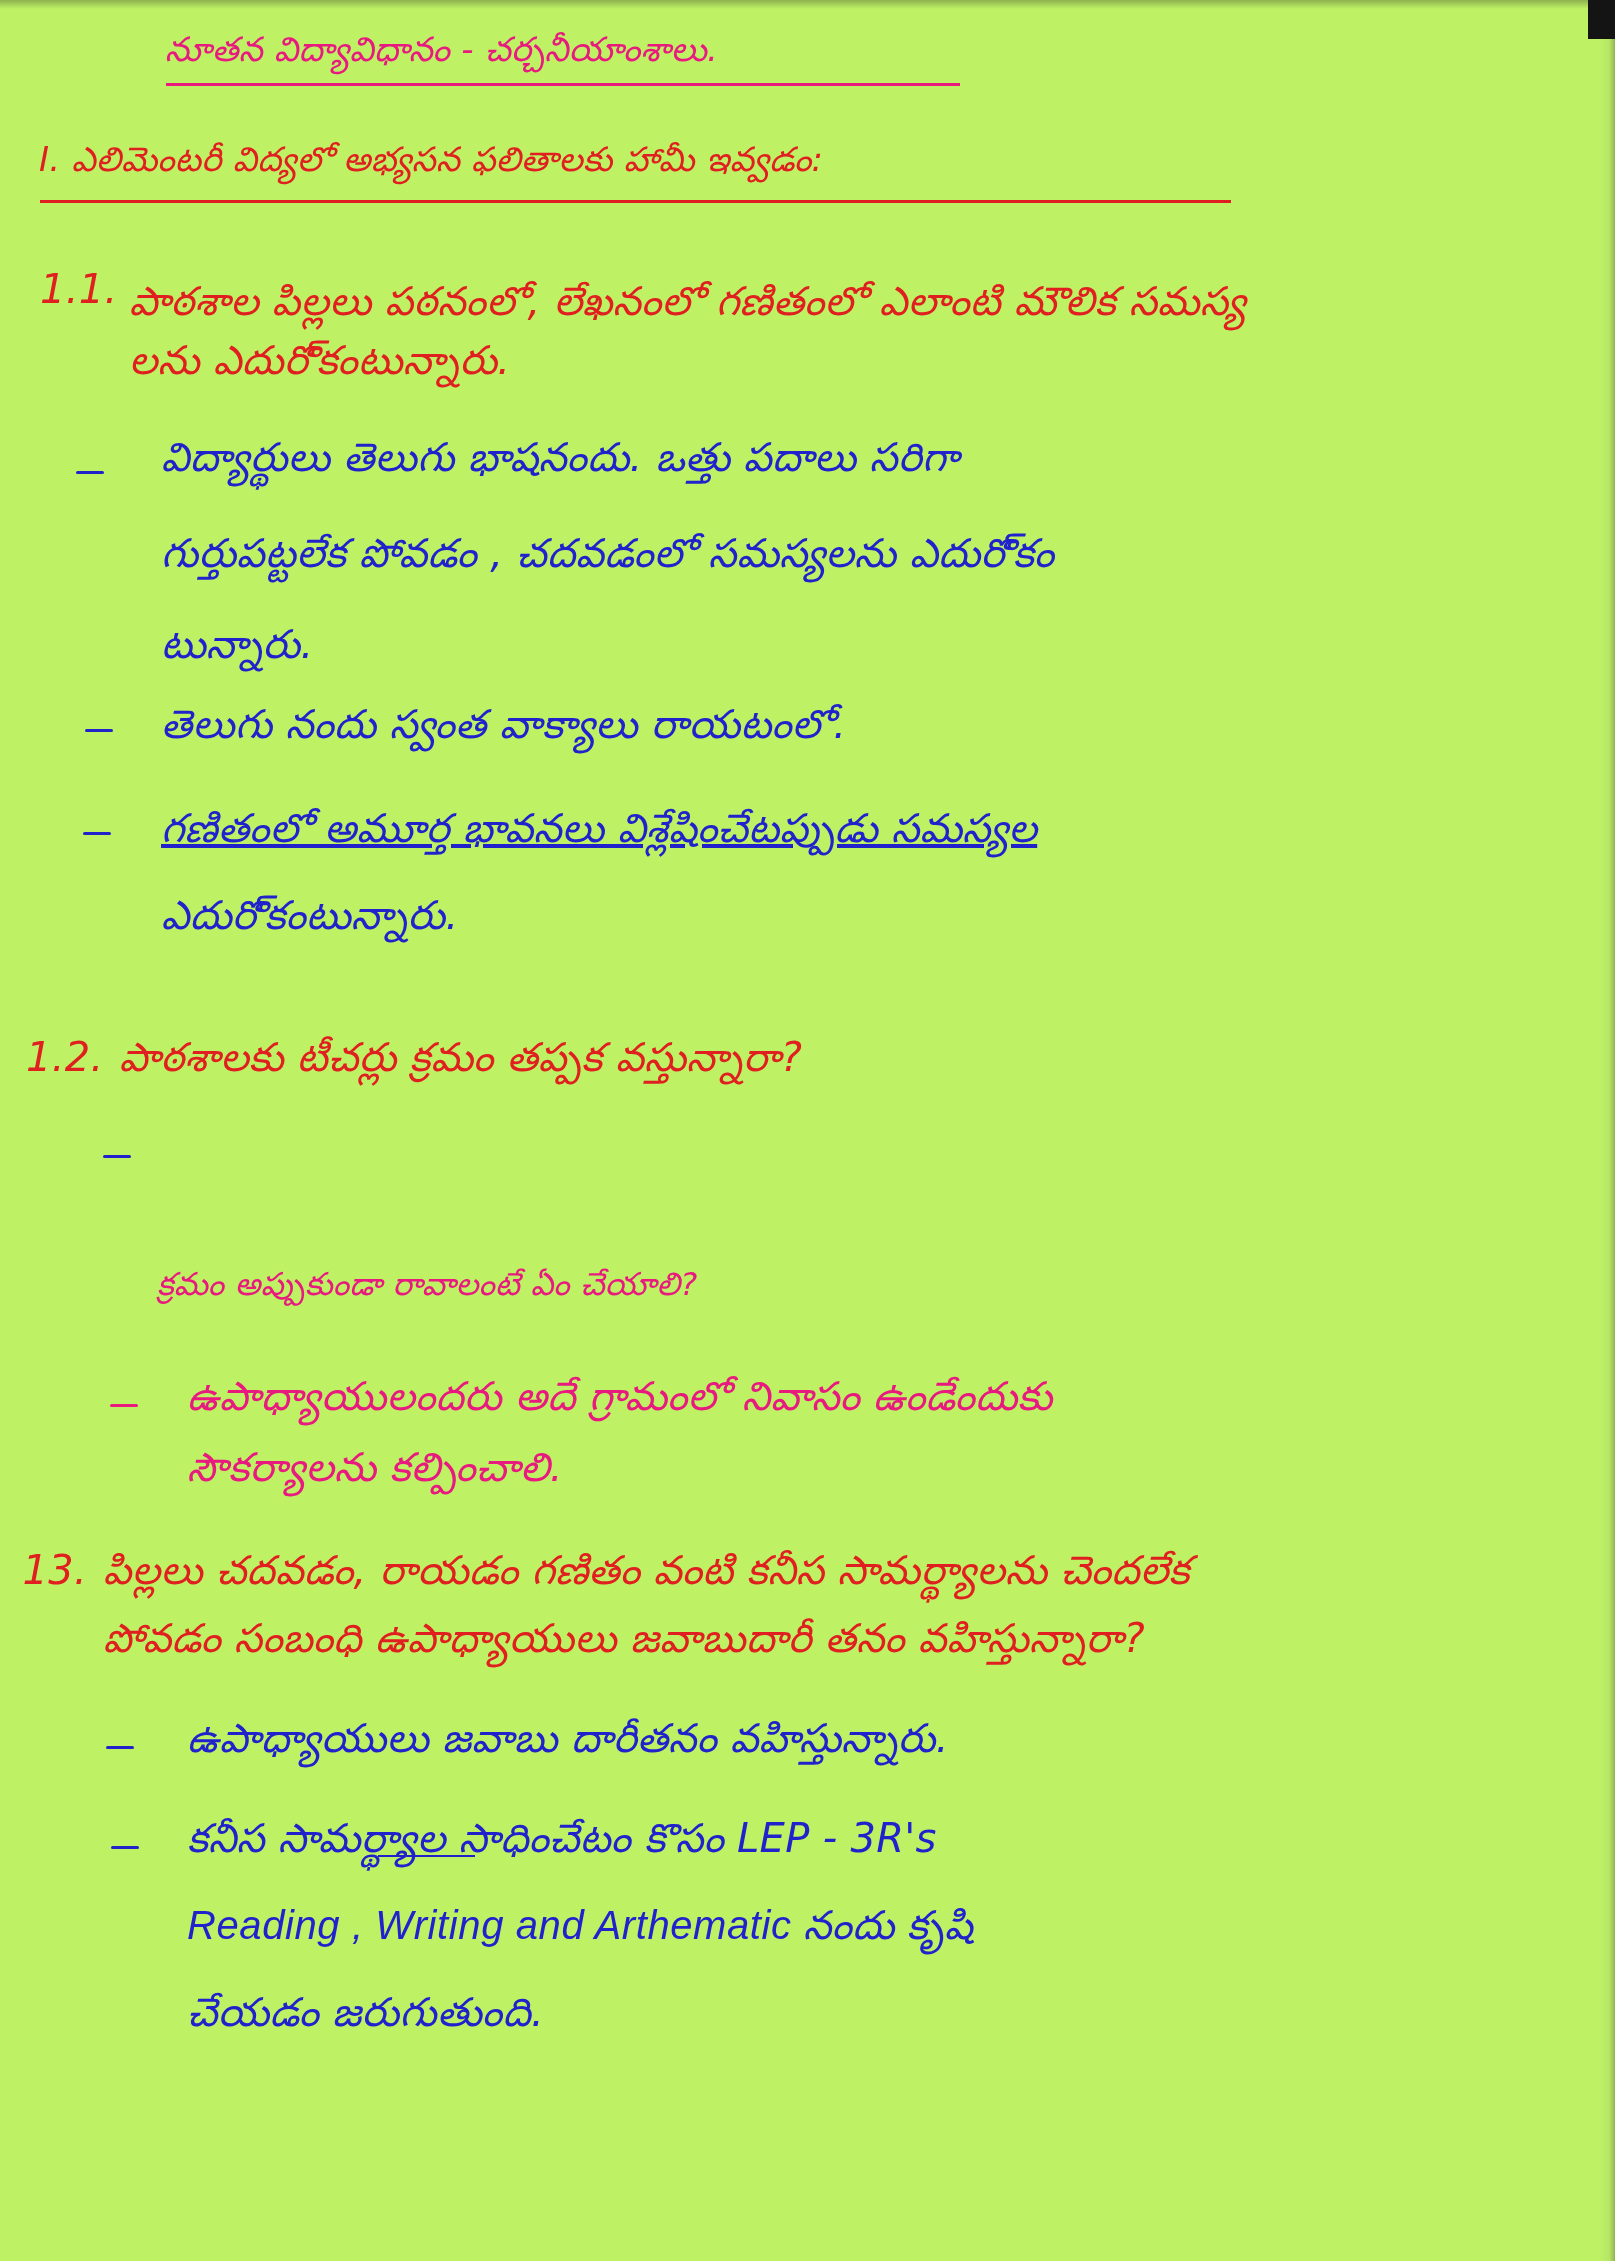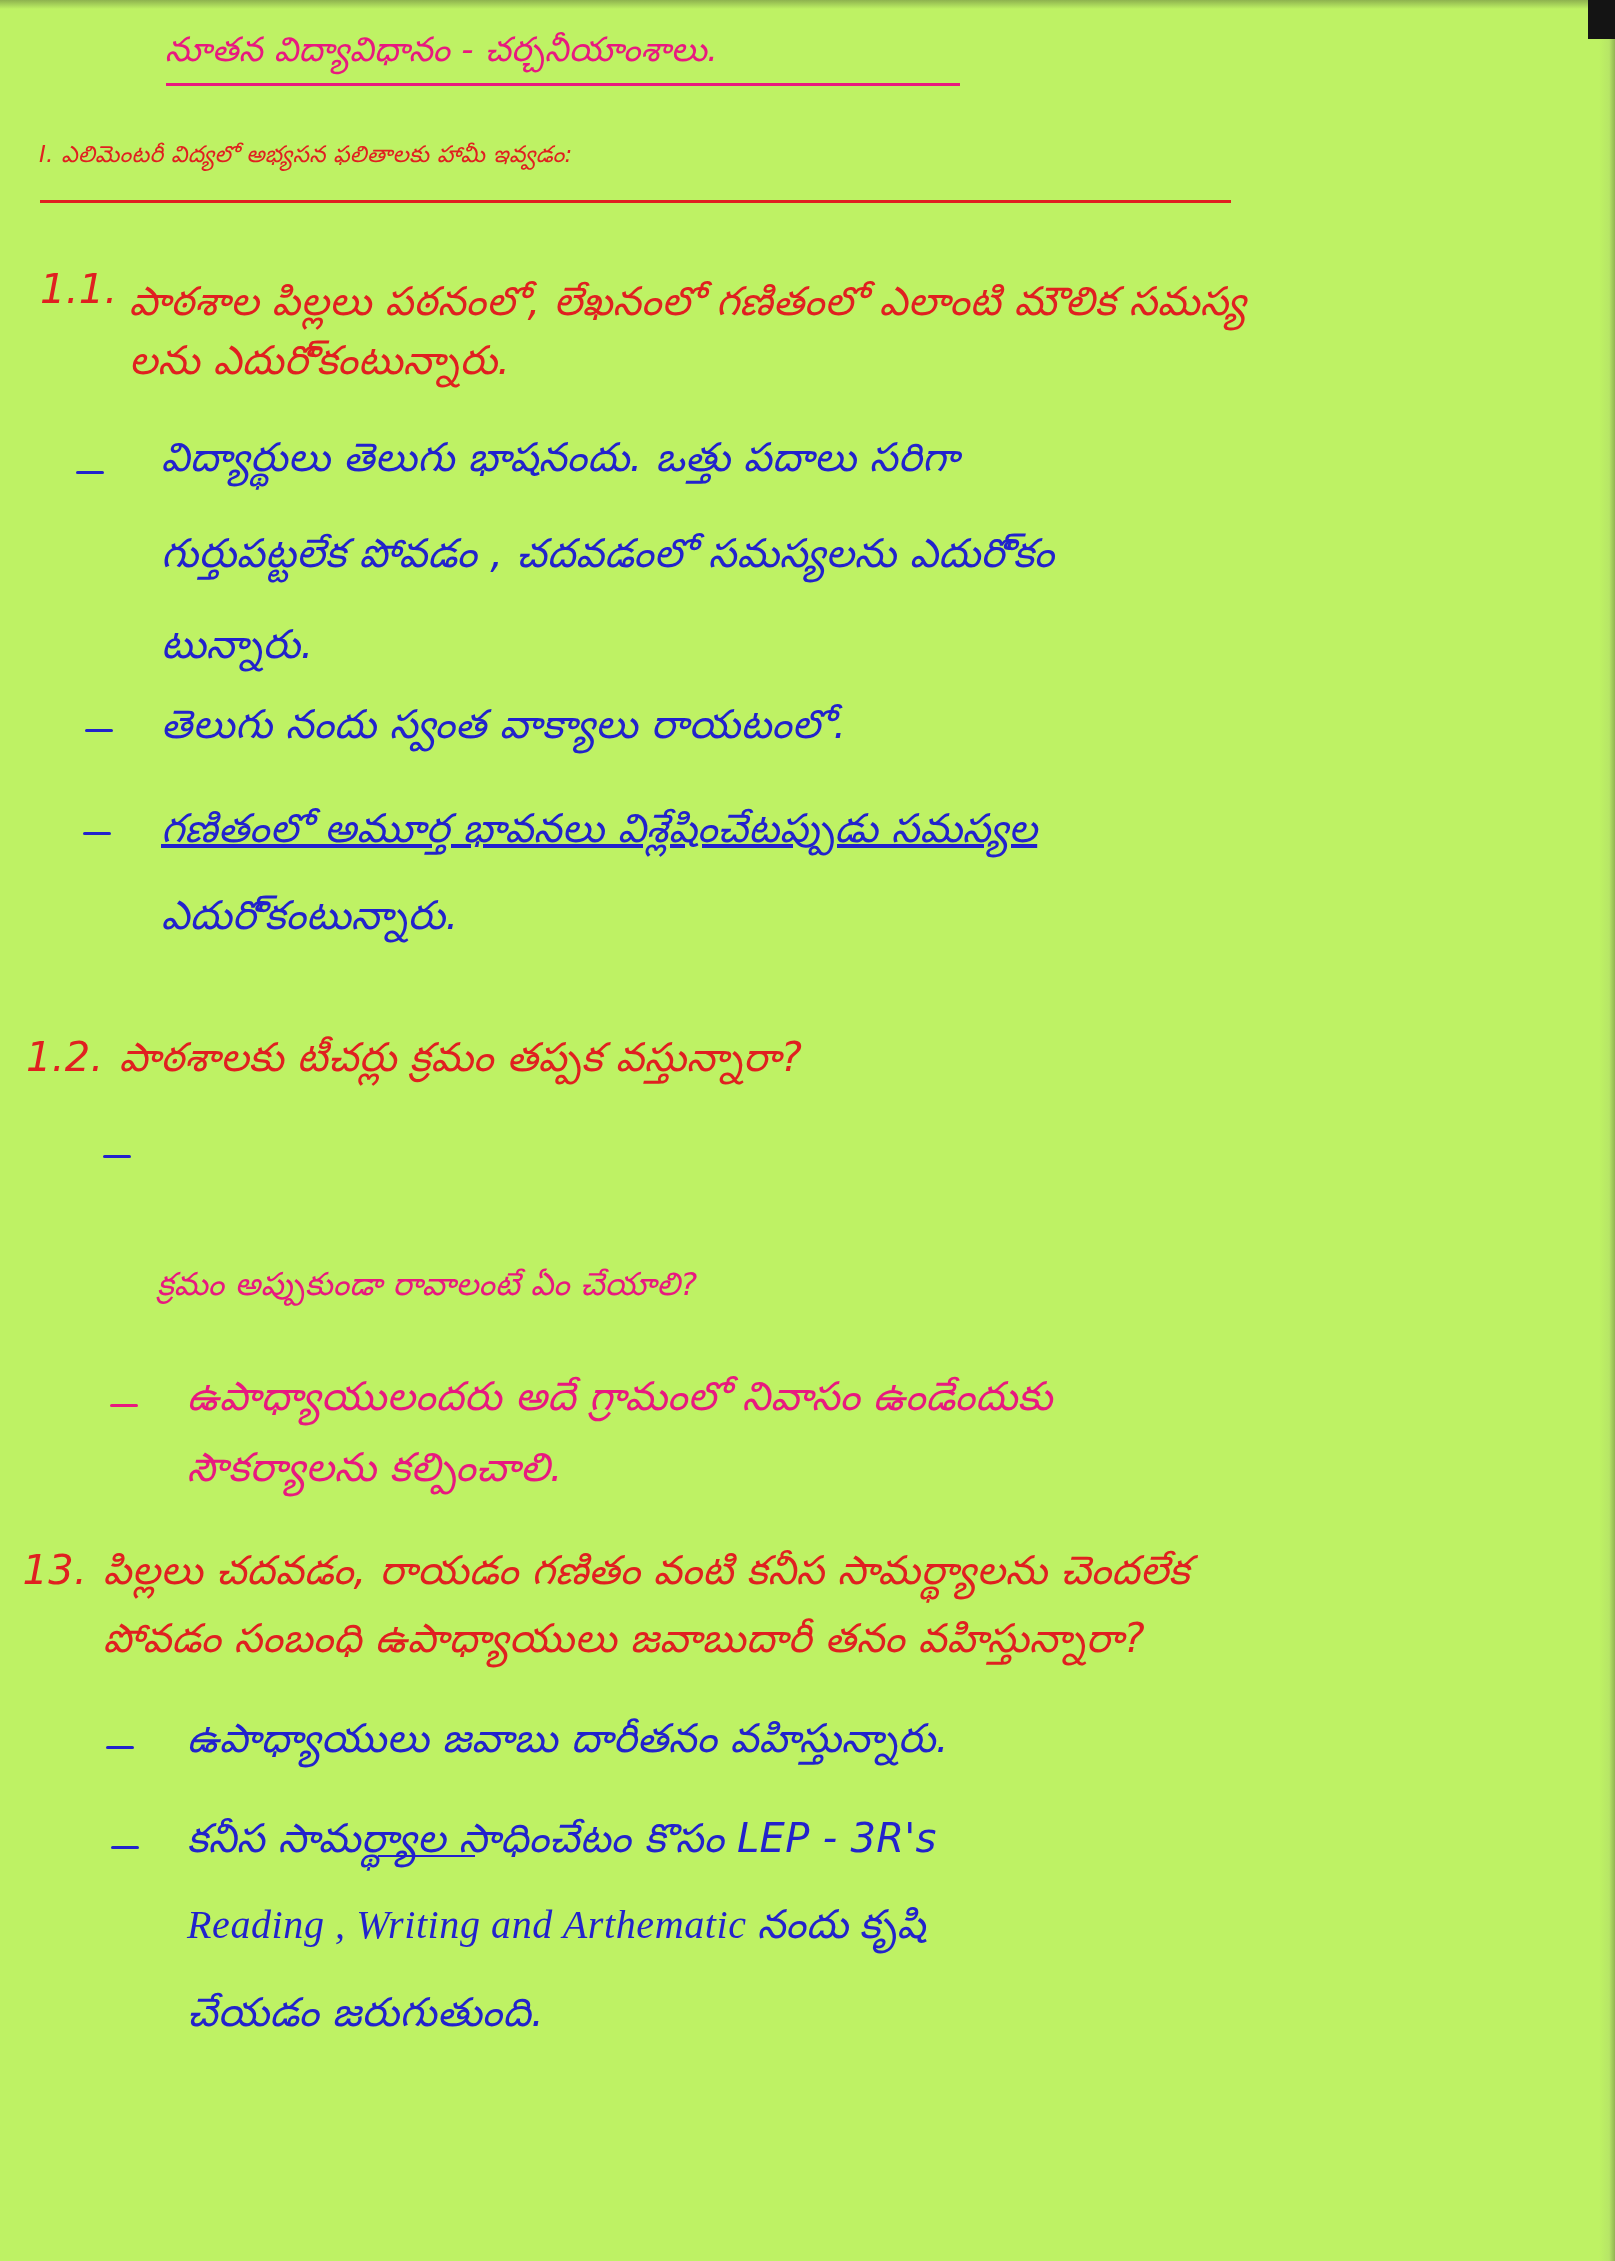--- a/index.html
+++ b/index.html
@@ -62,27 +62,27 @@
   .ink-blue  { color: #2222cc; }
   .ink-pink  { color: #e8197f; }
 
   
   .hand {
     font-family: "DejaVu Sans", sans-serif;
     font-style: italic;
     letter-spacing: 0.3px;
   }
   .hand-en {
-    font-family: Liberation Serif, serif;
+    font-family: Liberation Sans, sans-serif;
     font-style: italic;
     letter-spacing: 0.6px;
   }
 
   .sz-title  { font-size: 34px; }
-  .sz-head   { font-size: 23px; }
+  .sz-head   { font-size: 34px; }
   .sz-body   { font-size: 40px; }
   .sz-q      { font-size: 32px; }
 
   .underline-red {
     position: absolute;
     height: 2.6px;
     background: #e02020;
   }
   .underline-pink {
     position: absolute;

